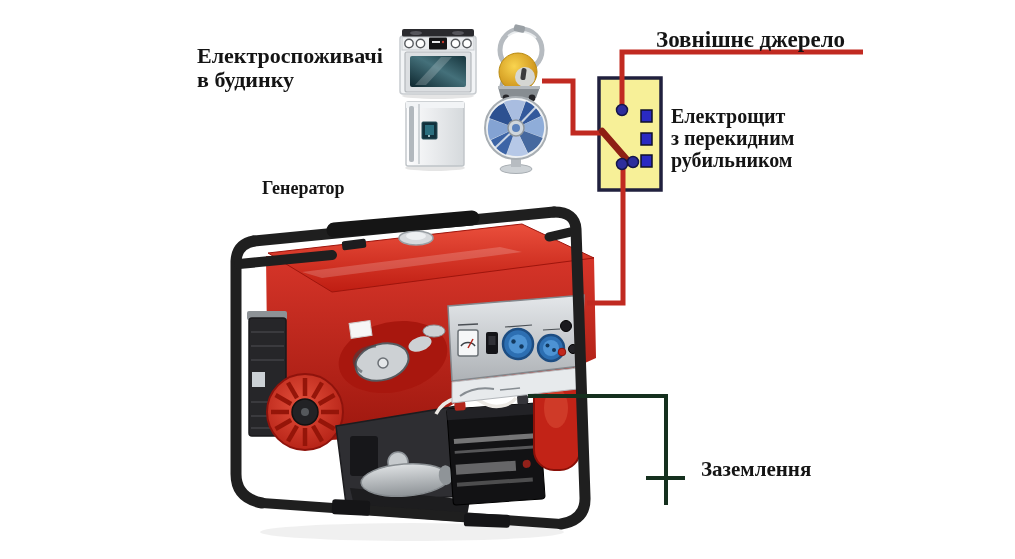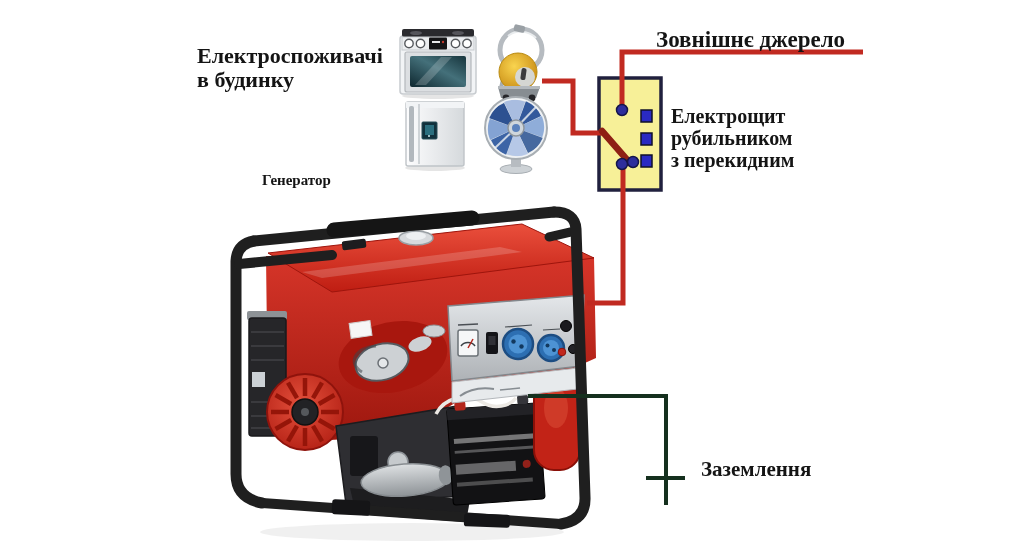--- a/index.html
+++ b/index.html
@@ -3,21 +3,21 @@
 <meta charset="utf-8">
 <style>
   html,body{margin:0;padding:0;background:#fff;}
   .stage{
     position:relative;width:1015px;height:559px;background:#ffffff;overflow:hidden;
     font-family:Liberation Serif, serif;
   }
   .stage svg{position:absolute;left:0;top:0;}
   .lbl{position:absolute;font-weight:700;color:#141414;white-space:nowrap;z-index:5;}
   .lbl-consumers{left:197px;top:44px;font-size:22px;line-height:24px;}
-  .lbl-generator{left:262px;top:172px;font-size:15px;}
+  .lbl-generator{left:262px;top:178px;font-size:18px;}
   .lbl-external{left:656px;top:29px;font-size:23px;line-height:22px;}
   .lbl-switchboard{left:671px;top:105px;font-size:20px;line-height:22px;}
   .lbl-grounding{left:701px;top:457px;font-size:21px;}
 </style>
 </head>
 <body>
 
 <div class="stage">
 
 <svg width="1015" height="559" viewBox="0 0 1015 559">
@@ -295,19 +295,19 @@
 </div>
 
 <div class="lbl lbl-generator">Генератор</div>
 
 <div class="lbl lbl-external">
   <div>Зовнішнє джерело</div>
 </div>
 
 <div class="lbl lbl-switchboard">
   <div>Електрощит</div>
+  <div>з перекидним</div>
   <div>рубильником</div>
-  <div>з перекидним</div>
 </div>
 
 <div class="lbl lbl-grounding">Заземлення</div>
 
 </div>
 
 </body></html>

